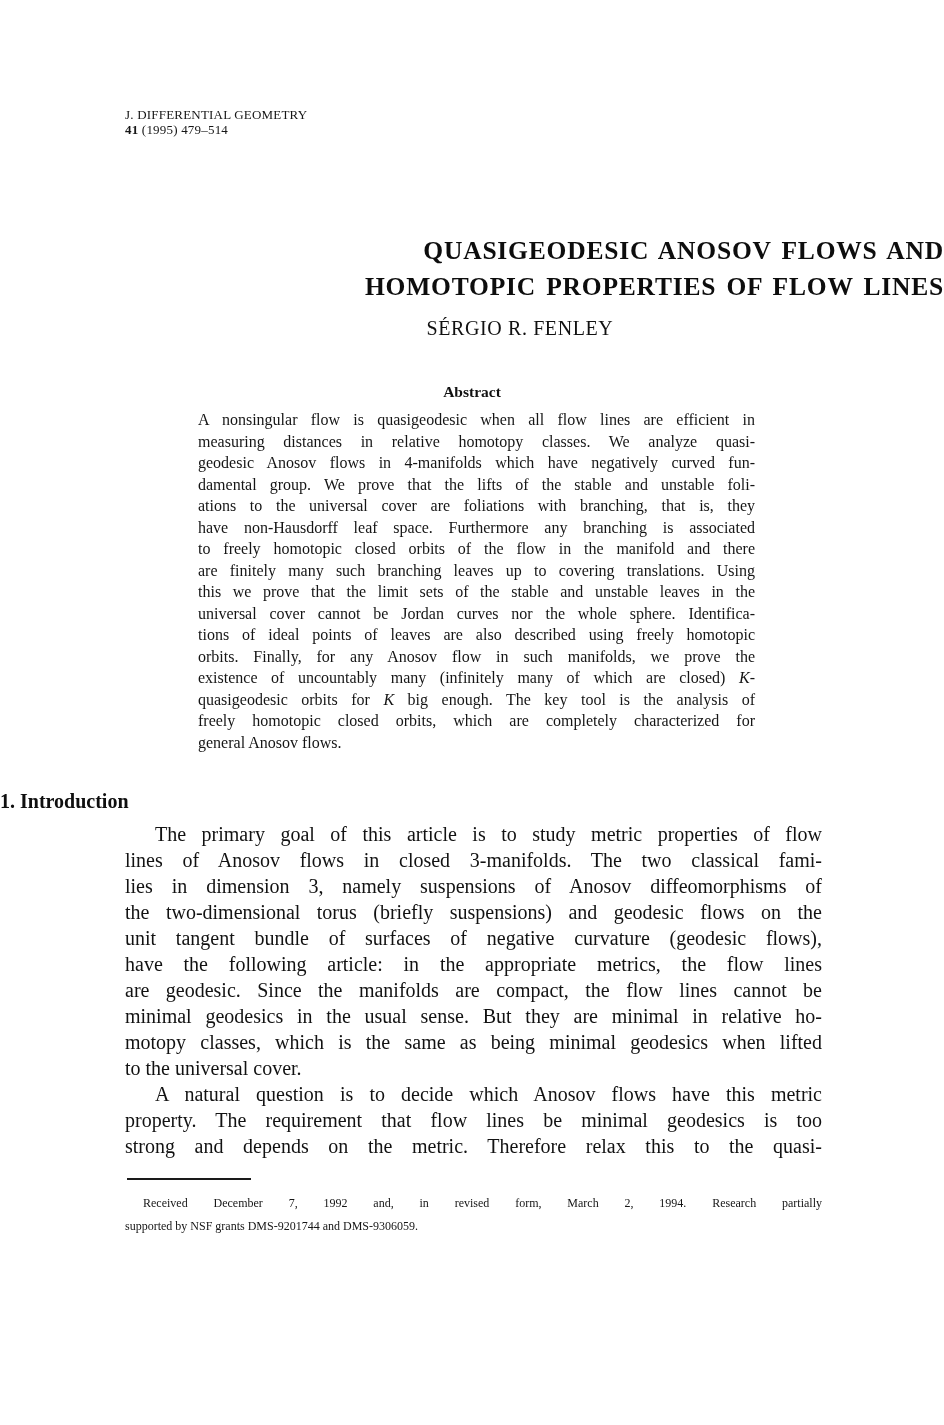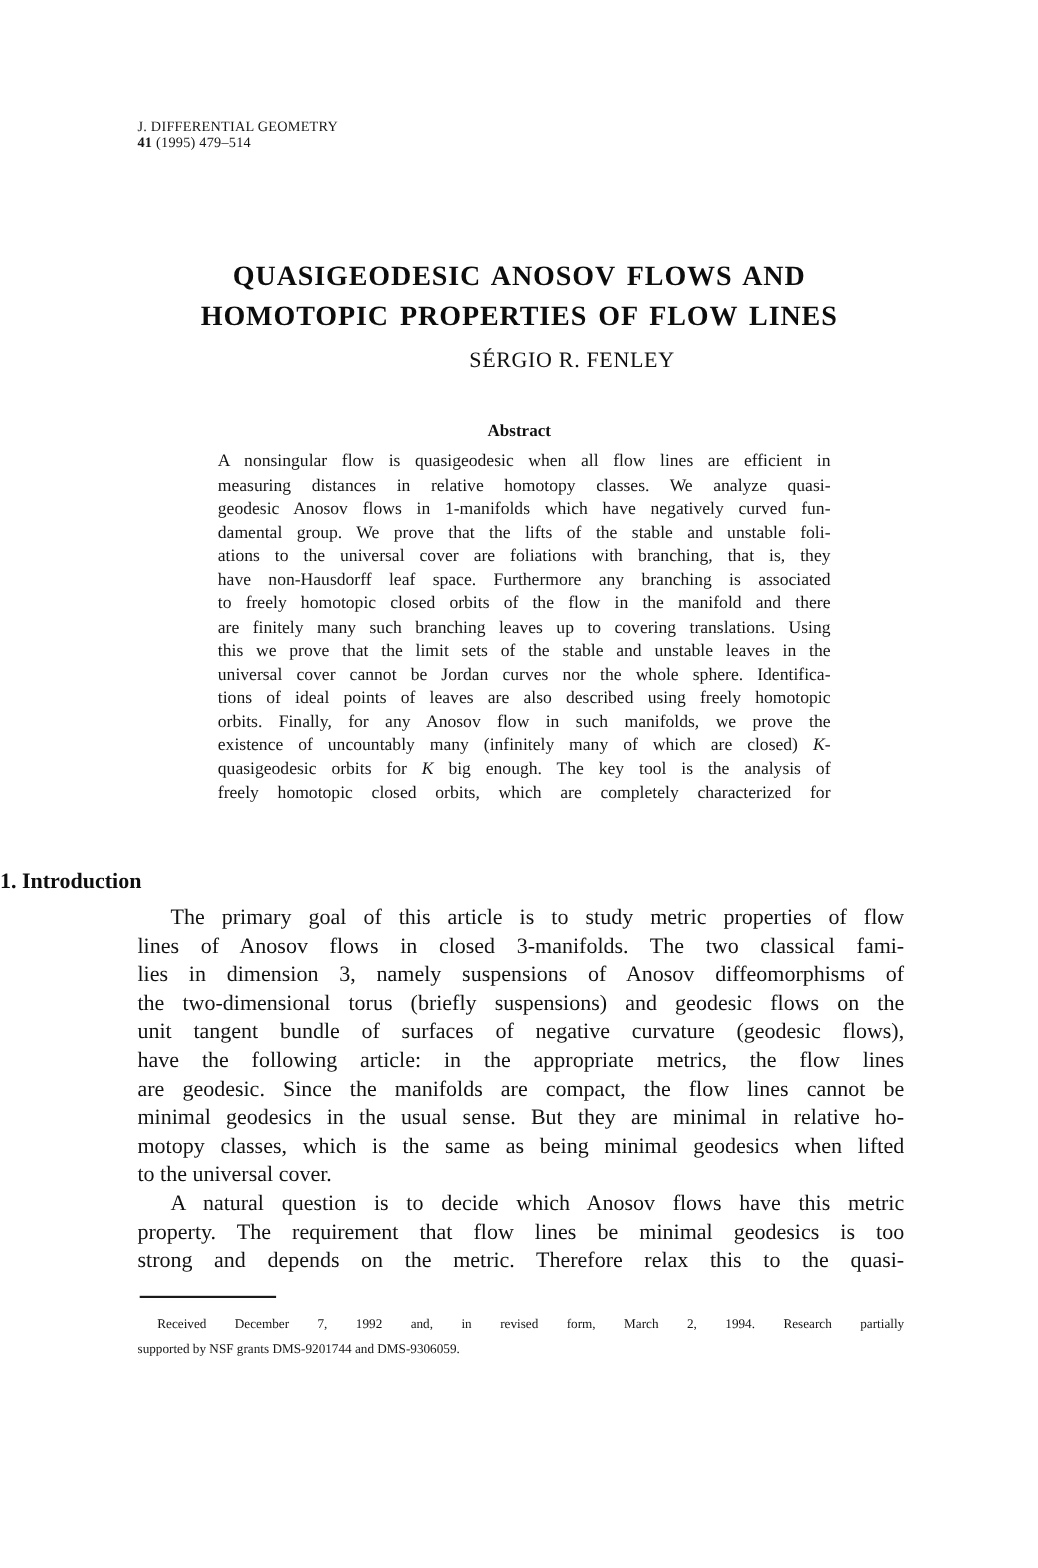--- a/index.html
+++ b/index.html
@@ -17,21 +17,21 @@
   .journal-header {
     top: 107px; left: 125px;
     font-size: 13px; line-height: 15px;
     letter-spacing: 0.2px;
     color: #161616;
   }
   .journal-header .vol { font-weight: bold; }
 
   .paper-title {
     top: 233px; left: 0; width: 944px;
-    text-align: center;
+    text-align: right;
     font-weight: bold;
     font-size: 25.5px; line-height: 36px;
     letter-spacing: 0.8px;
     word-spacing: 3px;
     color: #0d0d0d;
   }
 
   .author-line {
     top: 316px; left: 0; width: 944px;
     text-align: center;
@@ -106,33 +106,34 @@
     <div>HOMOTOPIC PROPERTIES OF FLOW LINES</div>
   </div>
 
   <div class="abs author-line">SÉRGIO R. FENLEY</div>
 
   <div class="abs abstract-heading">Abstract</div>
 
   <div class="abs abstract-body">
       <div class="tline">A nonsingular flow is quasigeodesic when all flow lines are efficient in</div>
       <div class="tline">measuring distances in relative homotopy classes. We analyze quasi-</div>
-      <div class="tline">geodesic Anosov flows in 1-manifolds which have negatively curved fun-</div>
+      <div class="tline">geodesic Anosov flows in 4-manifolds which have negatively curved fun-</div>
       <div class="tline">damental group. We prove that the lifts of the stable and unstable foli-</div>
       <div class="tline">ations to the universal cover are foliations with branching, that is, they</div>
       <div class="tline">have non-Hausdorff leaf space. Furthermore any branching is associated</div>
       <div class="tline">to freely homotopic closed orbits of the flow in the manifold and there</div>
       <div class="tline">are finitely many such branching leaves up to covering translations. Using</div>
       <div class="tline">this we prove that the limit sets of the stable and unstable leaves in the</div>
       <div class="tline">universal cover cannot be Jordan curves nor the whole sphere. Identifica-</div>
       <div class="tline">tions of ideal points of leaves are also described using freely homotopic</div>
       <div class="tline">orbits. Finally, for any Anosov flow in such manifolds, we prove the</div>
       <div class="tline">existence of uncountably many (infinitely many of which are closed) <i>K</i>-</div>
       <div class="tline">quasigeodesic orbits for <i>K</i> big enough. The key tool is the analysis of</div>
       <div class="tline">freely homotopic closed orbits, which are completely characterized for</div>
+      <div class="tline tline-end">general Anosov flows.</div>
     </div>
 
   <div class="abs section-heading">1. Introduction</div>
 
   <div class="abs body-text">
     <div class="indent">
         <div class="tline">The primary goal of this article is to study metric properties of flow</div>
         <div class="tline">lines of Anosov flows in closed 3-manifolds. The two classical fami-</div>
         <div class="tline">lies in dimension 3, namely suspensions of Anosov diffeomorphisms of</div>
         <div class="tline">the two-dimensional torus (briefly suspensions) and geodesic flows on the</div>

